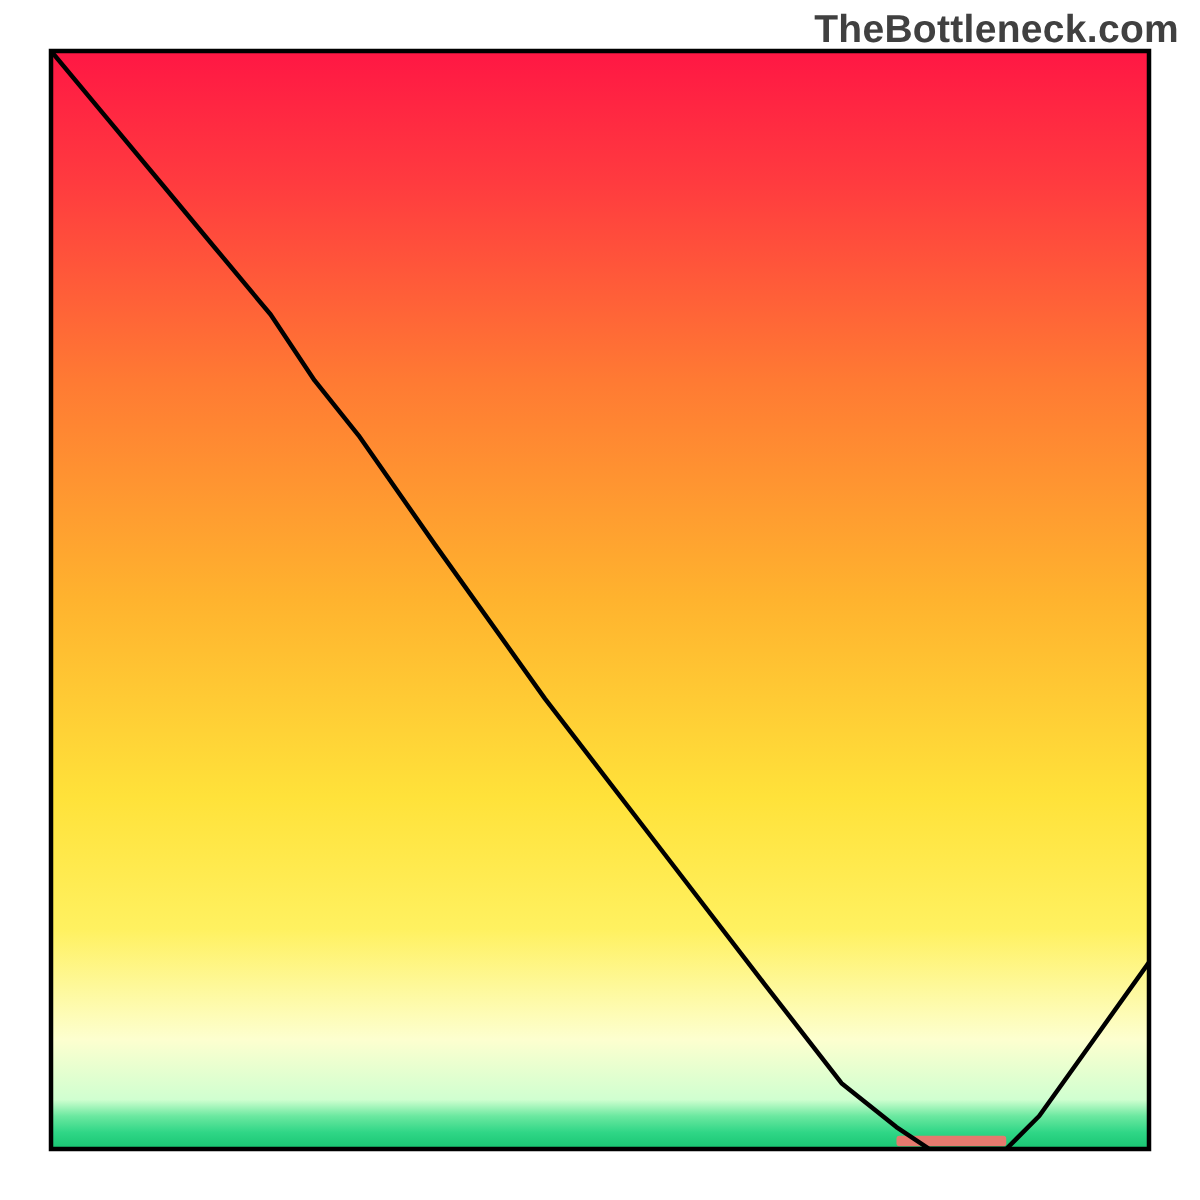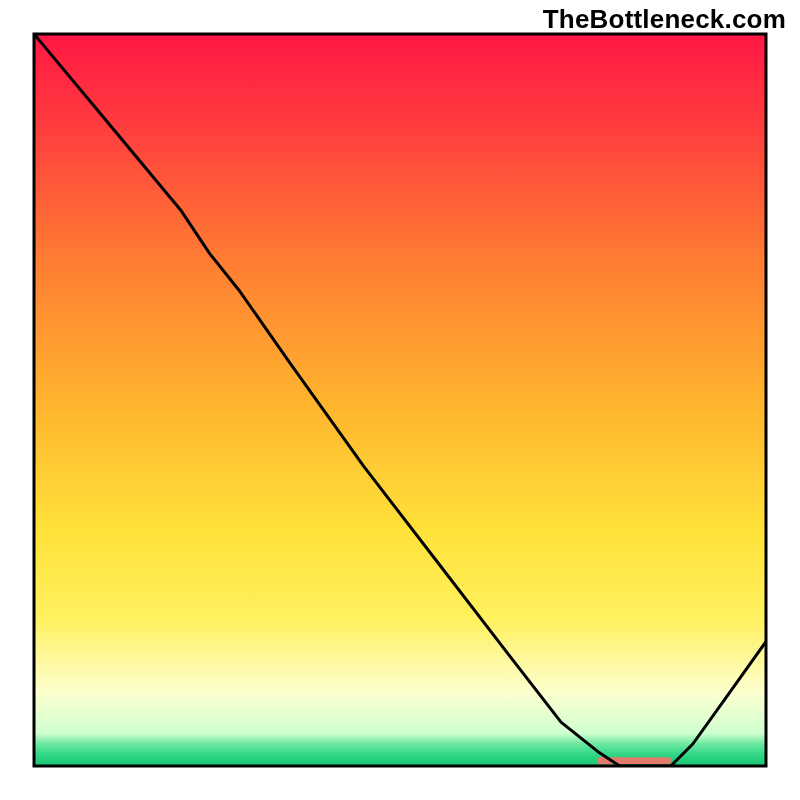--- a/index.html
+++ b/index.html
@@ -15,21 +15,21 @@
     position: relative;
     width: 800px;
     height: 800px;
   }
   .watermark {
     position: absolute;
     top: 4px;
     right: 14px;
     font-size: 26px;
     font-weight: 600;
-    color: #000000;
+    color: #404040;
     letter-spacing: 0.2px;
   }
   svg.plot {
     position: absolute;
     left: 0;
     top: 0;
     width: 800px;
     height: 800px;
     display: block;
   }

